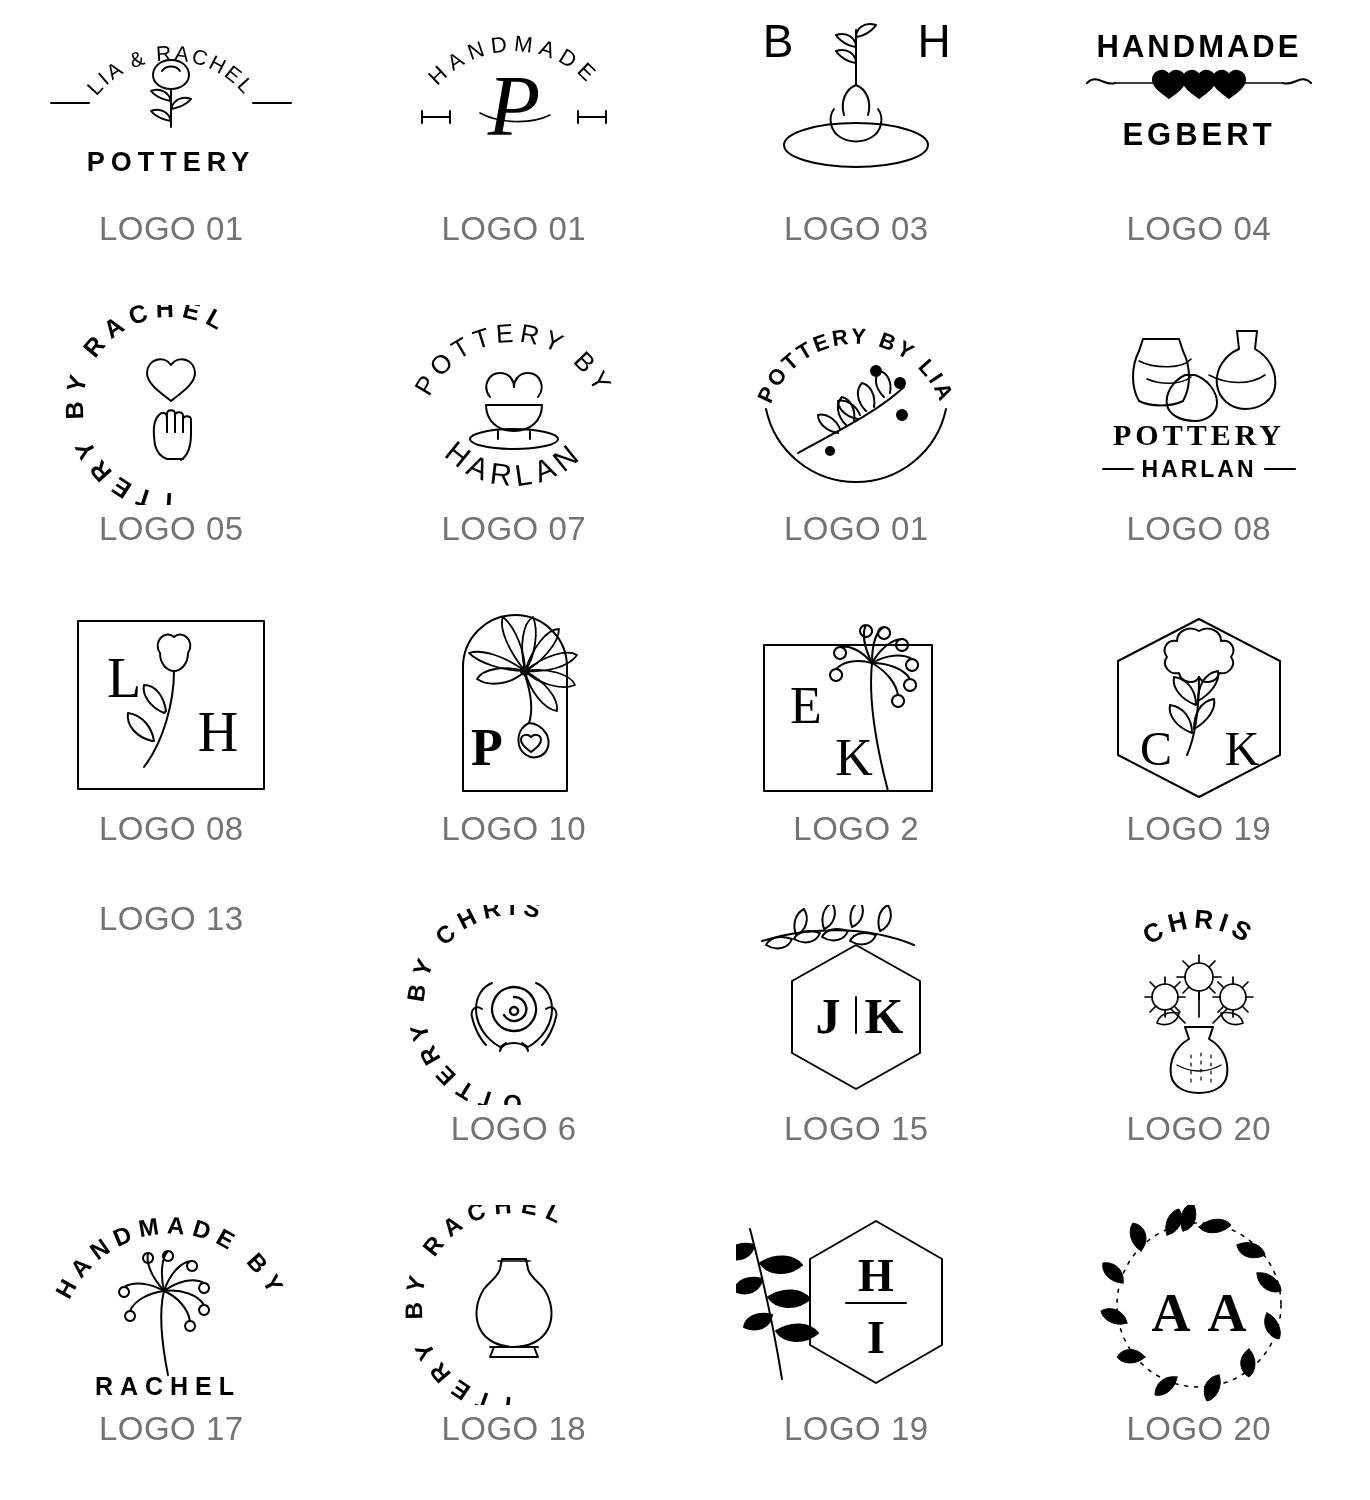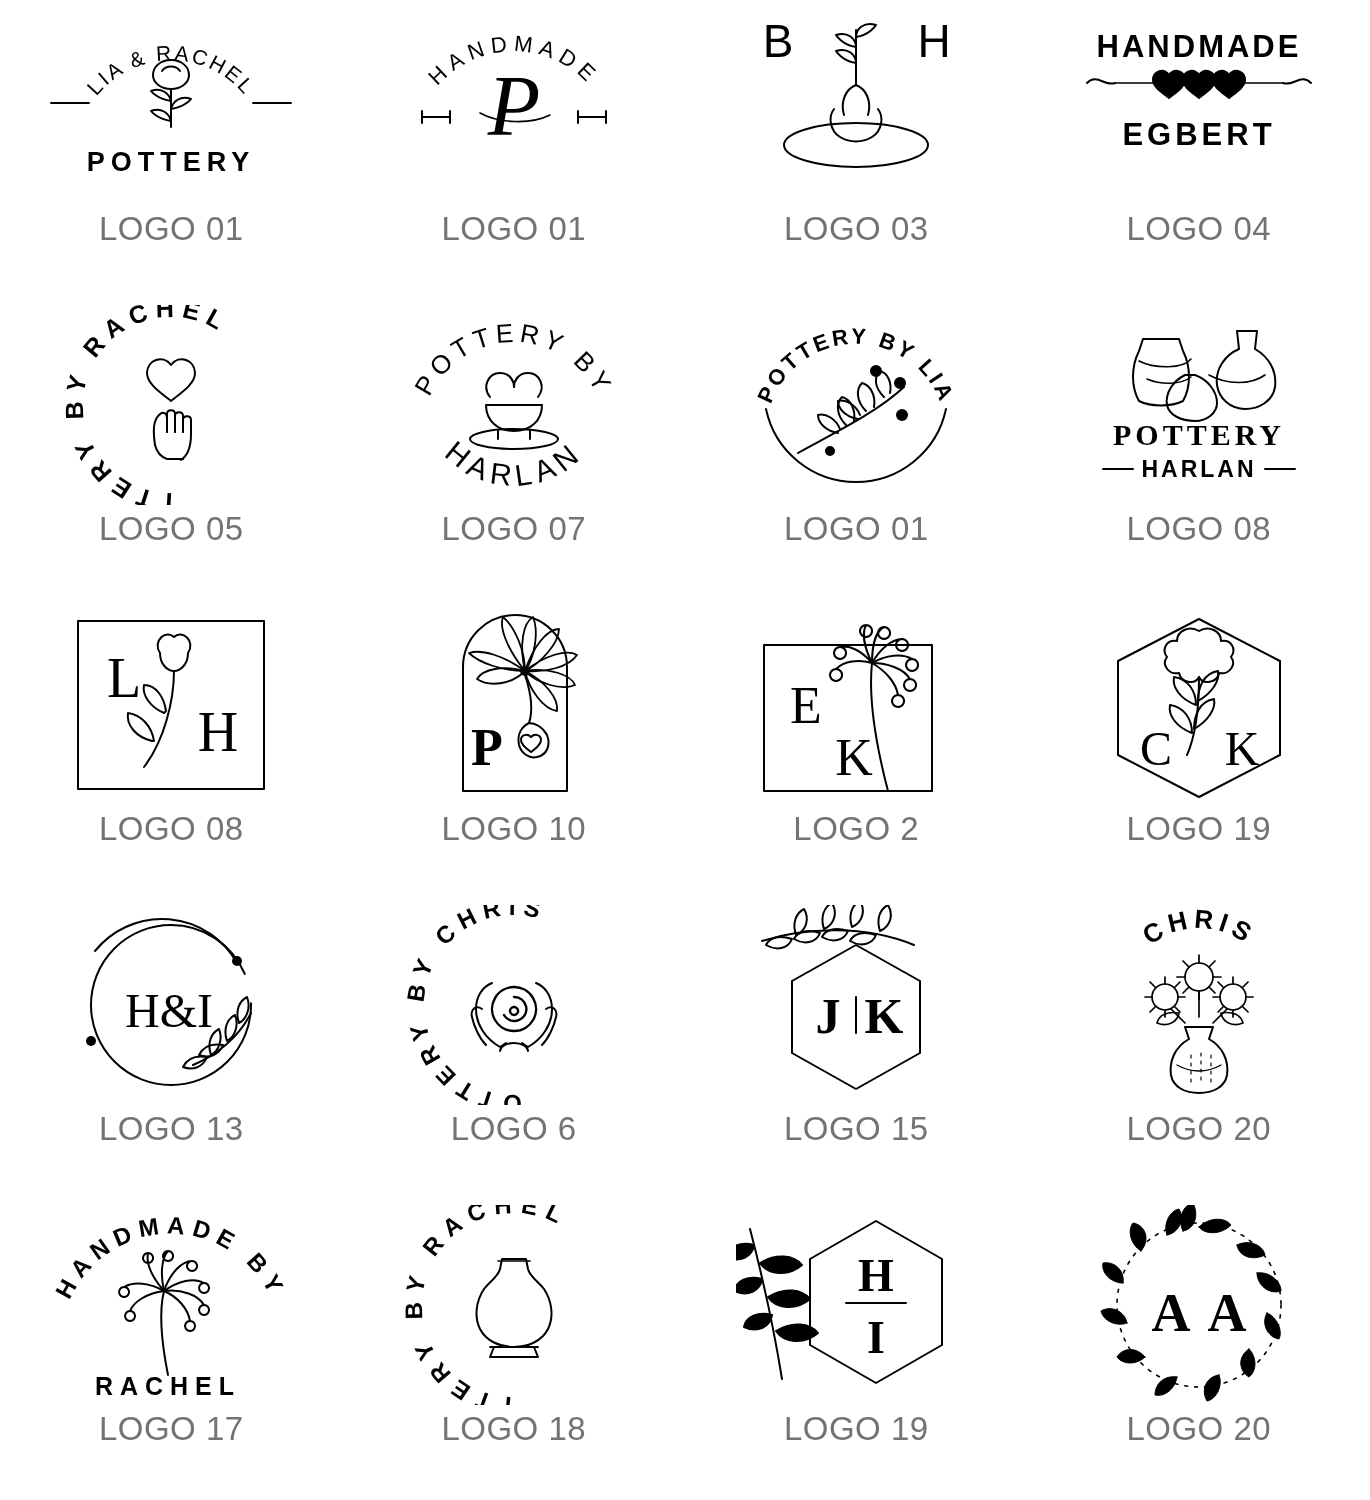--- a/index.html
+++ b/index.html
@@ -314,37 +314,20 @@
           <path d="M110,124 c14,-8 22,-20 20,-30 c-14,2 -20,16 -20,30z"></path>
         </g>
         <text class="lbl serif" x="72" y="160" font-size="48" text-anchor="middle" stroke="none">C</text>
         <text class="lbl serif" x="158" y="160" font-size="48" text-anchor="middle" stroke="none">K</text>
       </svg>
     </div>
     <div class="caption">LOGO 19</div>
   </div>
 
   <div class="cell">
-    <div class="art">
-      <svg width="240" height="200" viewBox="0 0 240 200">
-        <circle cx="120" cy="100" r="80" stroke-dasharray="470 30" stroke-width="2"></circle>
-        <path d="M44,46 A86,86 0 0 1 186,58" stroke-width="2"></path>
-        <circle cx="186" cy="56" r="5" fill="#000" stroke="none"></circle>
-        <circle cx="40" cy="136" r="5" fill="#000" stroke="none"></circle>
-        <text class="lbl serif" x="118" y="122" font-size="48" text-anchor="middle" stroke="none">H&amp;I</text>
-        <g>
-          <path d="M142,160 C166,150 188,132 200,108"></path>
-          <path d="M160,150 c-4,-12 0,-22 8,-26 c4,10 0,22 -8,26z"></path>
-          <path d="M176,136 c-4,-12 0,-22 8,-26 c4,10 0,22 -8,26z"></path>
-          <path d="M188,118 c-4,-12 0,-22 8,-26 c4,10 0,22 -8,26z"></path>
-          <path d="M156,152 c-12,-2 -20,2 -24,10 c10,4 20,0 24,-10z"></path>
-          <path d="M172,140 c-12,-2 -20,2 -24,10 c10,4 20,0 24,-10z"></path>
-        </g>
-      </svg>
-    </div>
     <div class="caption">LOGO 13</div>
   </div>
 
   <div class="cell">
     <div class="art">
       <svg width="240" height="200" viewBox="0 0 240 200">
         <path id="a14" d="M120,190 a90,90 0 1 1 0.1,0" fill="none" stroke="none"></path>
         <text class="lbl sans" font-size="24" letter-spacing="7" stroke="none" font-weight="bold">
           <textPath href="#a14" startOffset="25%" text-anchor="middle">POTTERY BY CHRIS</textPath>
         </text>

